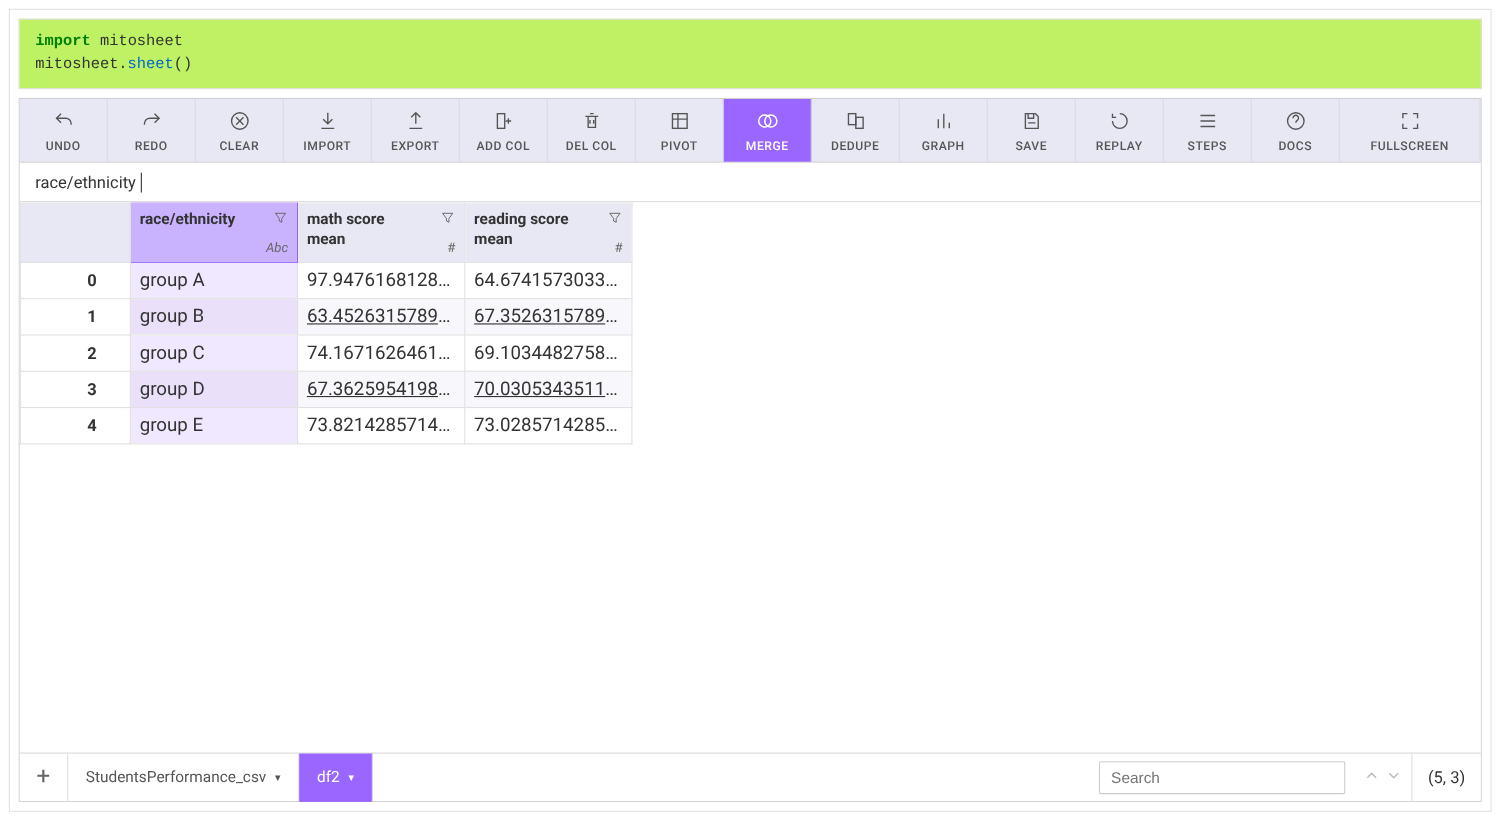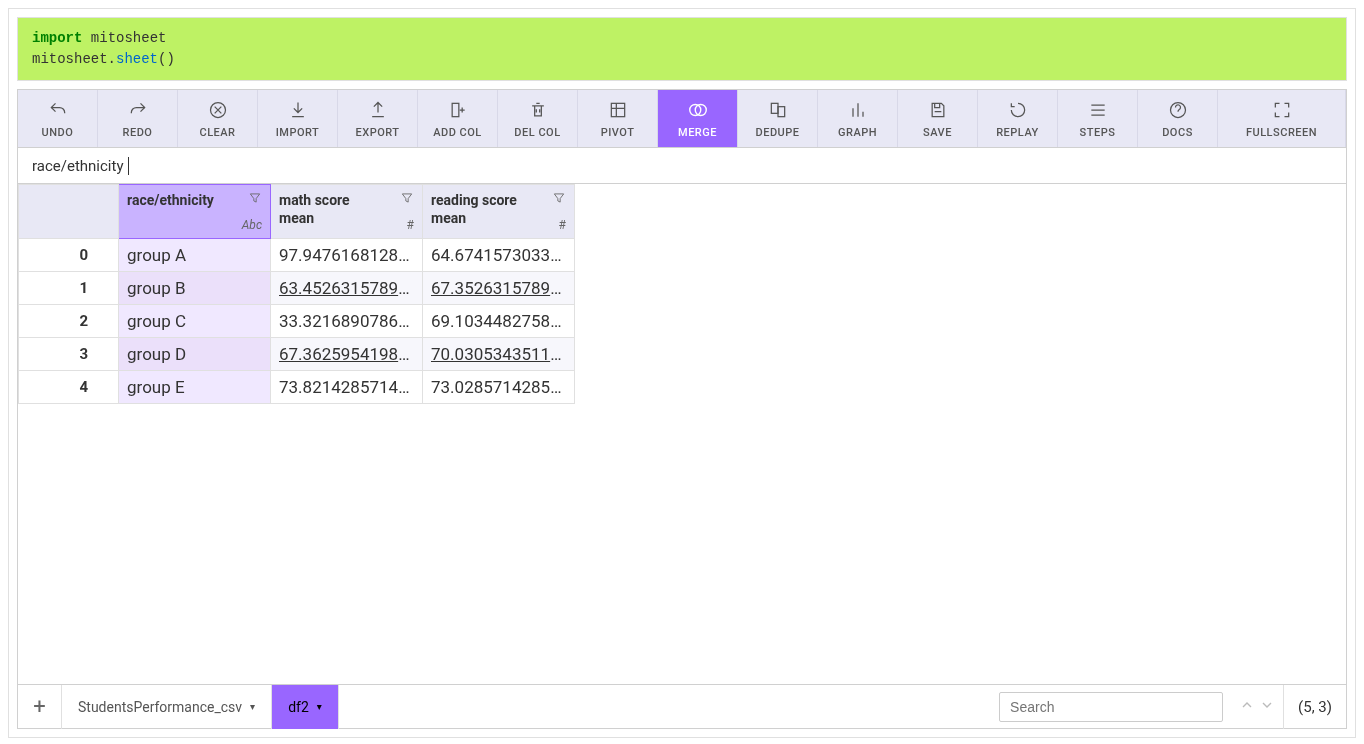--- a/index.html
+++ b/index.html
@@ -128,21 +128,21 @@
       padding: 0 16px;
       height: 44px;
       display: flex;
       align-items: center;
       font-size: 14px;
       cursor: pointer;
       border-right: 1px solid #e0e0e0;
       color: #555;
     }
     .sheet-tab .chev { margin-left: 8px; font-size: 10px; }
-    .sheet-tab.active { background: #9966ff; color: #000000; }
+    .sheet-tab.active { background: #9966ff; color: #ffffff; }
     .spacer { flex: 1; }
     .search-box {
       border: 1px solid #ccc;
       padding: 6px 10px;
       font-size: 14px;
       width: 224px;
       margin-right: 8px;
       border-radius: 2px;
     }
     .nav-arrows { display: flex; gap: 4px; padding: 0 8px; color: #bbb; }
@@ -348,21 +348,21 @@
         </tr>
         <tr>
           <td class="row-header">1</td>
           <td class="data-cell sel-col alt">group B</td>
           <td class="data-cell alt-row">63.45263157894…</td>
           <td class="data-cell alt-row">67.35263157894…</td>
         </tr>
         <tr>
           <td class="row-header">2</td>
           <td class="data-cell sel-col">group C</td>
-          <td class="data-cell">33.32168907861…</td>
+          <td class="data-cell">74.16716264616…</td>
           <td class="data-cell">69.10344827586…</td>
         </tr>
         <tr>
           <td class="row-header">3</td>
           <td class="data-cell sel-col alt">group D</td>
           <td class="data-cell alt-row">67.36259541984…</td>
           <td class="data-cell alt-row">70.03053435114…</td>
         </tr>
         <tr>
           <td class="row-header">4</td>

